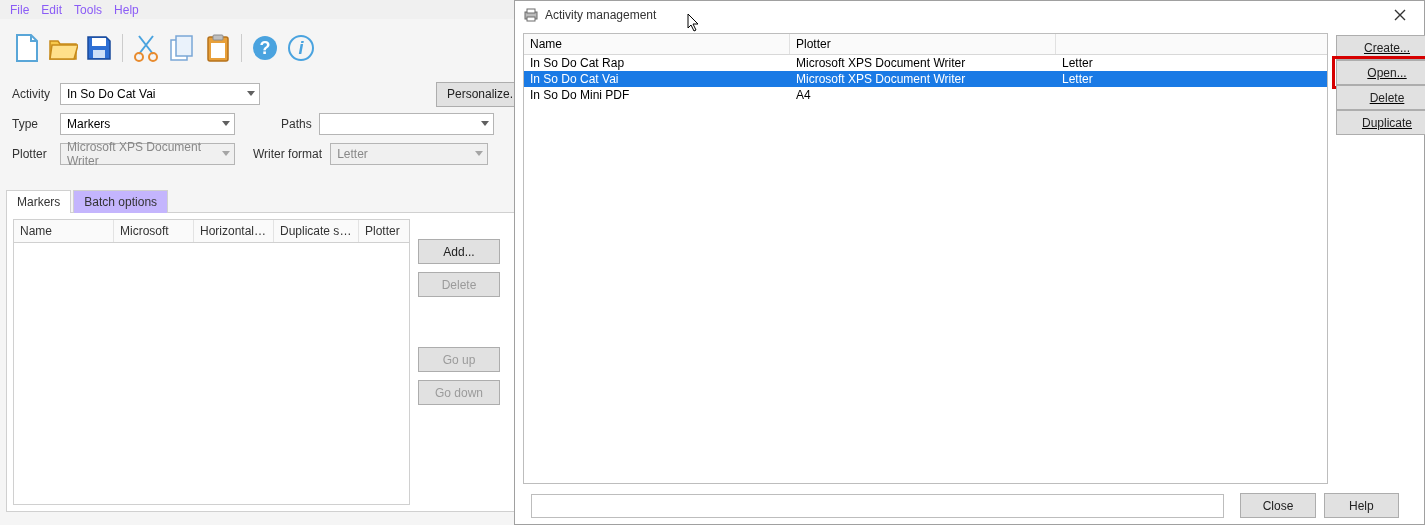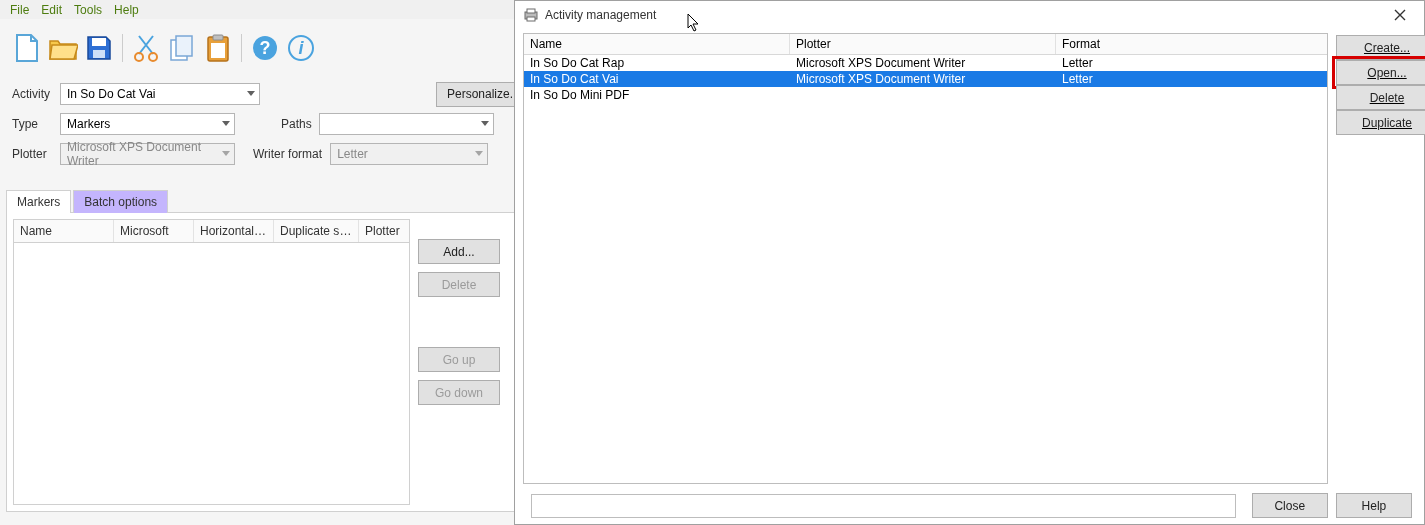--- a/index.html
+++ b/index.html
@@ -1,21 +1,21 @@
 <!DOCTYPE html>
 <html><head>
 <meta charset="utf-8">
 <style>
 html,body{margin:0;padding:0;font-family:"Segoe UI",Tahoma,sans-serif;font-size:12px;color:#000;background:#fff;}
 body{width:1425px;height:525px;overflow:hidden;position:relative;background:#f5f5f5;}
 
 
 .main-window{position:absolute;left:0;top:0;width:1425px;height:525px;}
 .menubar{display:flex;gap:0;padding:0 4px;height:19px;align-items:center;background:#f0f0f0;}
-.menubar span{padding:2px 6px;color:#4d7c0f;}
+.menubar span{padding:2px 6px;color:#8b5cf6;}
 .toolbar{display:flex;align-items:center;gap:6px;padding:4px 12px;height:50px;}
 .tool-ico{width:30px;height:30px;display:flex;align-items:center;justify-content:center;}
 .toolbar-sep{width:1px;height:28px;background:#ccc;margin:0 2px;}
 svg{display:block;}
 
 .form-area{padding:2px 12px 8px 12px;}
 .form-row{display:flex;align-items:center;height:30px;gap:8px;}
 .form-label{color:#333;}
 .combo{display:inline-flex;align-items:center;justify-content:space-between;border:1px solid #b5b5b5;background:#fff;height:22px;padding:0 4px 0 6px;box-sizing:border-box;}
 .combo.disabled{background:#f0f0f0;color:#888;}
@@ -58,21 +58,21 @@
 .lv-col.f{flex:1;border-right:none;}
 .lv-row{display:flex;height:16px;align-items:center;}
 .lv-row .lv-cell{padding:16px 6px;box-sizing:border-box;white-space:nowrap;overflow:hidden;}
 .lv-row .lv-cell.n{width:266px;}
 .lv-row .lv-cell.p{width:266px;}
 .lv-row .lv-cell.f{flex:1;}
 .lv-row.sel{background:#1a7ae5;color:#fff;}
 .dlg-sidebtns{width:80px;display:flex;flex-direction:column;gap:0;padding-top:2px;text-decoration:underline;}
 .dlg-sidebtns .btn{width:80px;}
 .dlg-sidebtns .btn.highlight{outline:3px solid #d60000;outline-offset:1px;}
-.dlg-footer{display:flex;gap:8px;justify-content:flex-end;padding:6px 12px 6px 8px;align-items:flex-end;}
+.dlg-footer{display:flex;gap:8px;justify-content:flex-end;padding:6px 25px 6px 8px;align-items:flex-end;}
 .dlg-footer .spacer{flex:1;}
 .readonly-field{width:778px;height:22px;border:1px solid #bdbdbd;background:#fff;margin:4px 0 0 8px;}
 
 
 .cursor{position:absolute;left:687px;top:13px;}
 </style>
 </head>
 <body>
 
 <div class="main-window">
@@ -244,35 +244,35 @@
       </span>
     </span>
   </div>
 
   <div class="dlg-body">
     <div class="list-wrap">
       <div class="listview">
         <div class="lv-head">
           <span class="lv-col n">Name</span>
           <span class="lv-col p">Plotter</span>
-          <span class="lv-col f">Format</span>
         </div>
         <div id="lv-rows">
             <div class="lv-row">
               <span class="lv-cell n">In So Do Cat Rap</span>
               <span class="lv-cell p">Microsoft XPS Document Writer</span>
               <span class="lv-cell f">Letter</span>
             </div>
             <div class="lv-row sel">
               <span class="lv-cell n">In So Do Cat Vai</span>
               <span class="lv-cell p">Microsoft XPS Document Writer</span>
               <span class="lv-cell f">Letter</span>
             </div>
             <div class="lv-row">
               <span class="lv-cell n">In So Do Mini PDF</span>
+              <span class="lv-cell f">A4</span>
             </div>
           </div>
       </div>
     </div>
     <div class="dlg-sidebtns">
       <span class="btn">Create...</span>
       <span class="btn highlight">Open...</span>
       <span class="btn">Delete</span>
       <span class="btn">Duplicate</span>
     </div>

